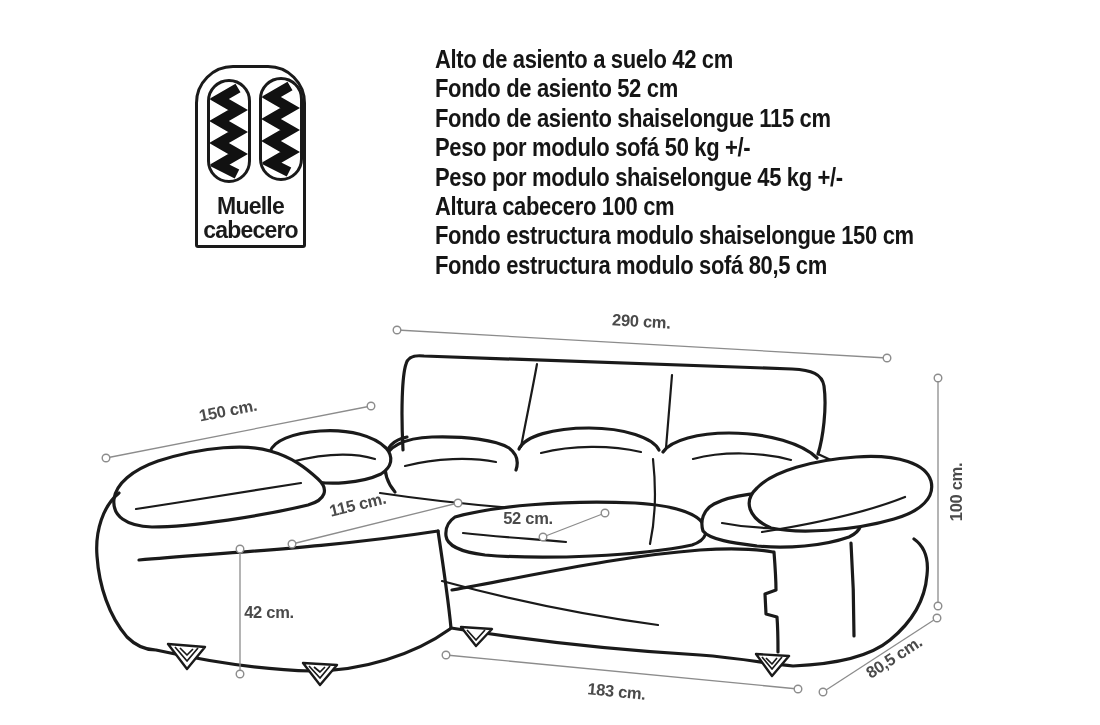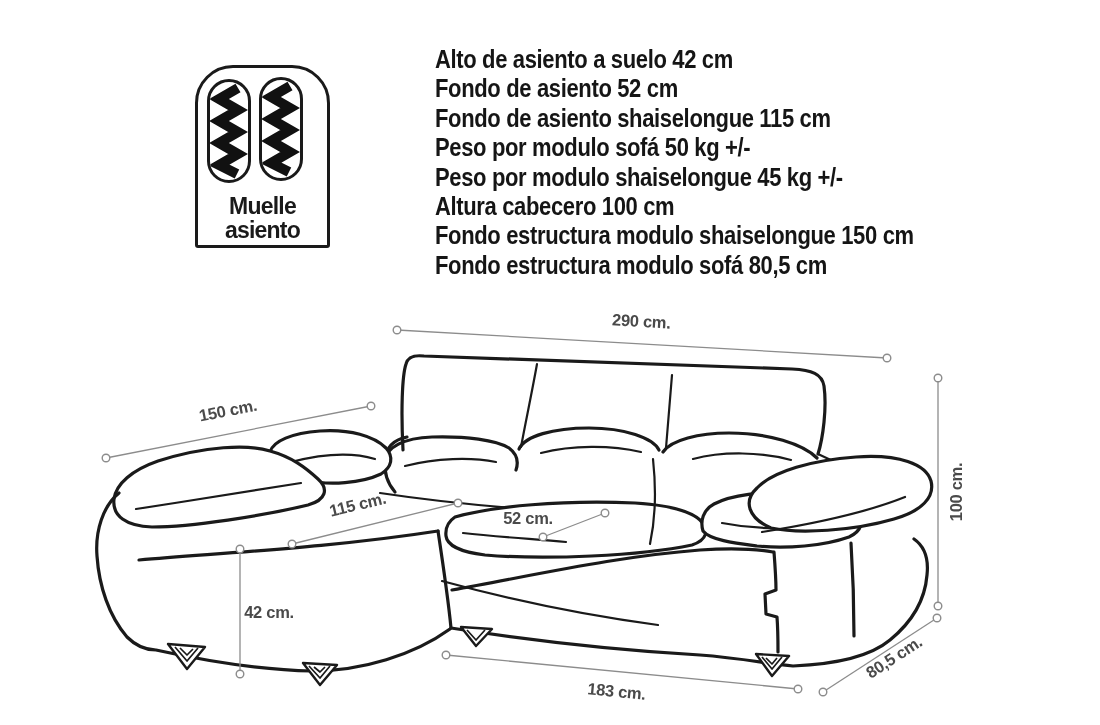--- a/index.html
+++ b/index.html
@@ -1,19 +1,19 @@
 <!DOCTYPE html>
 <html><head>
 <meta charset="utf-8">
 <style>
   html,body{margin:0;padding:0;background:#ffffff;}
   .canvas{position:relative;width:1100px;height:725px;background:#ffffff;overflow:hidden;
           font-family:"Liberation Sans", sans-serif;}
   
-  .badge{position:absolute;left:195px;top:65px;width:135px;height:183px;
+  .badge{position:absolute;left:195px;top:65px;width:111px;height:183px;
          border:3px solid #1a1a1a;border-radius:38px 38px 3px 3px;box-sizing:border-box;padding-left:45px;}
   .pill{position:absolute;width:44px;height:104px;border:3px solid #1a1a1a;border-radius:24px;
         box-sizing:border-box;overflow:hidden;}
   .pill.left{left:9px;top:11px;}
   .pill.right{left:61px;top:9px;}
   .pill svg{position:absolute;left:0;top:0;width:100%;height:100%;}
   .badge-text{position:absolute;left:0;right:0;bottom:3px;text-align:center;color:#1a1a1a;
               font-size:23px;line-height:24px;font-weight:700;letter-spacing:-0.8px;}
   
   .specs{position:absolute;left:435px;top:45px;color:#151515;font-size:25px;line-height:29.4px;
@@ -42,21 +42,21 @@
         <polyline points="28,6 9,17 28,28 9,39 28,50 9,61 28,72 9,83 27,92" fill="none" stroke="#111111" stroke-width="10"></polyline>
       </svg>
     </div>
     <div class="pill right">
       <svg viewBox="0 0 38 98">
         <polyline points="28,6 9,17 28,28 9,39 28,50 9,61 28,72 9,83 27,92" fill="none" stroke="#111111" stroke-width="10"></polyline>
       </svg>
     </div>
     <div class="badge-text">
       <div>Muelle</div>
-      <div>asiento</div>
+      <div>cabecero</div>
     </div>
   </div>
 
   <div class="specs">
     <div>Alto de asiento a suelo 42 cm</div>
     <div>Fondo de asiento 52 cm</div>
     <div>Fondo de asiento shaiselongue 115 cm</div>
     <div>Peso por modulo sofá 50 kg +/-</div>
     <div>Peso por modulo shaiselongue 45 kg +/-</div>
     <div>Altura cabecero 100 cm</div>

